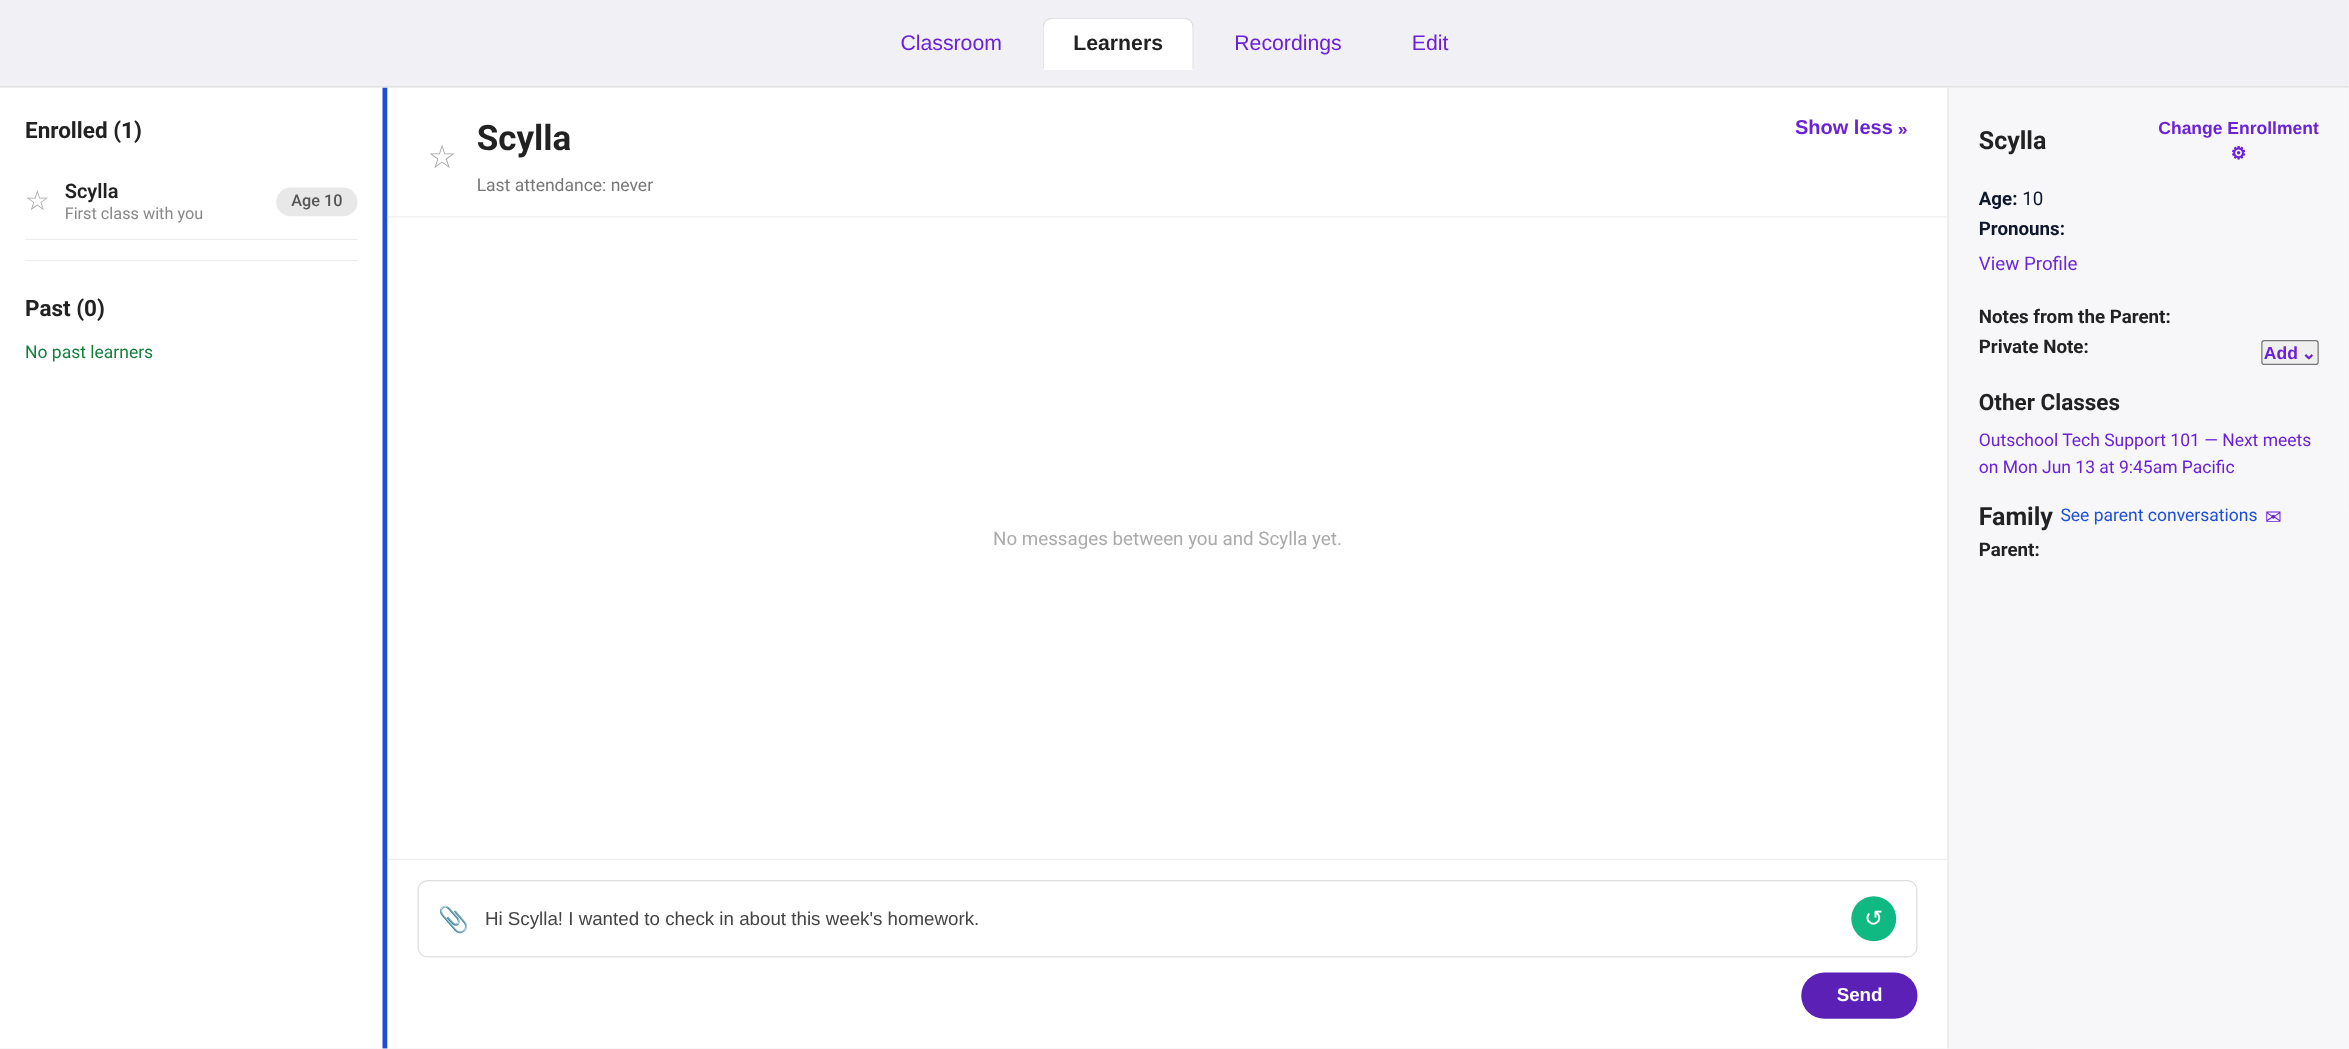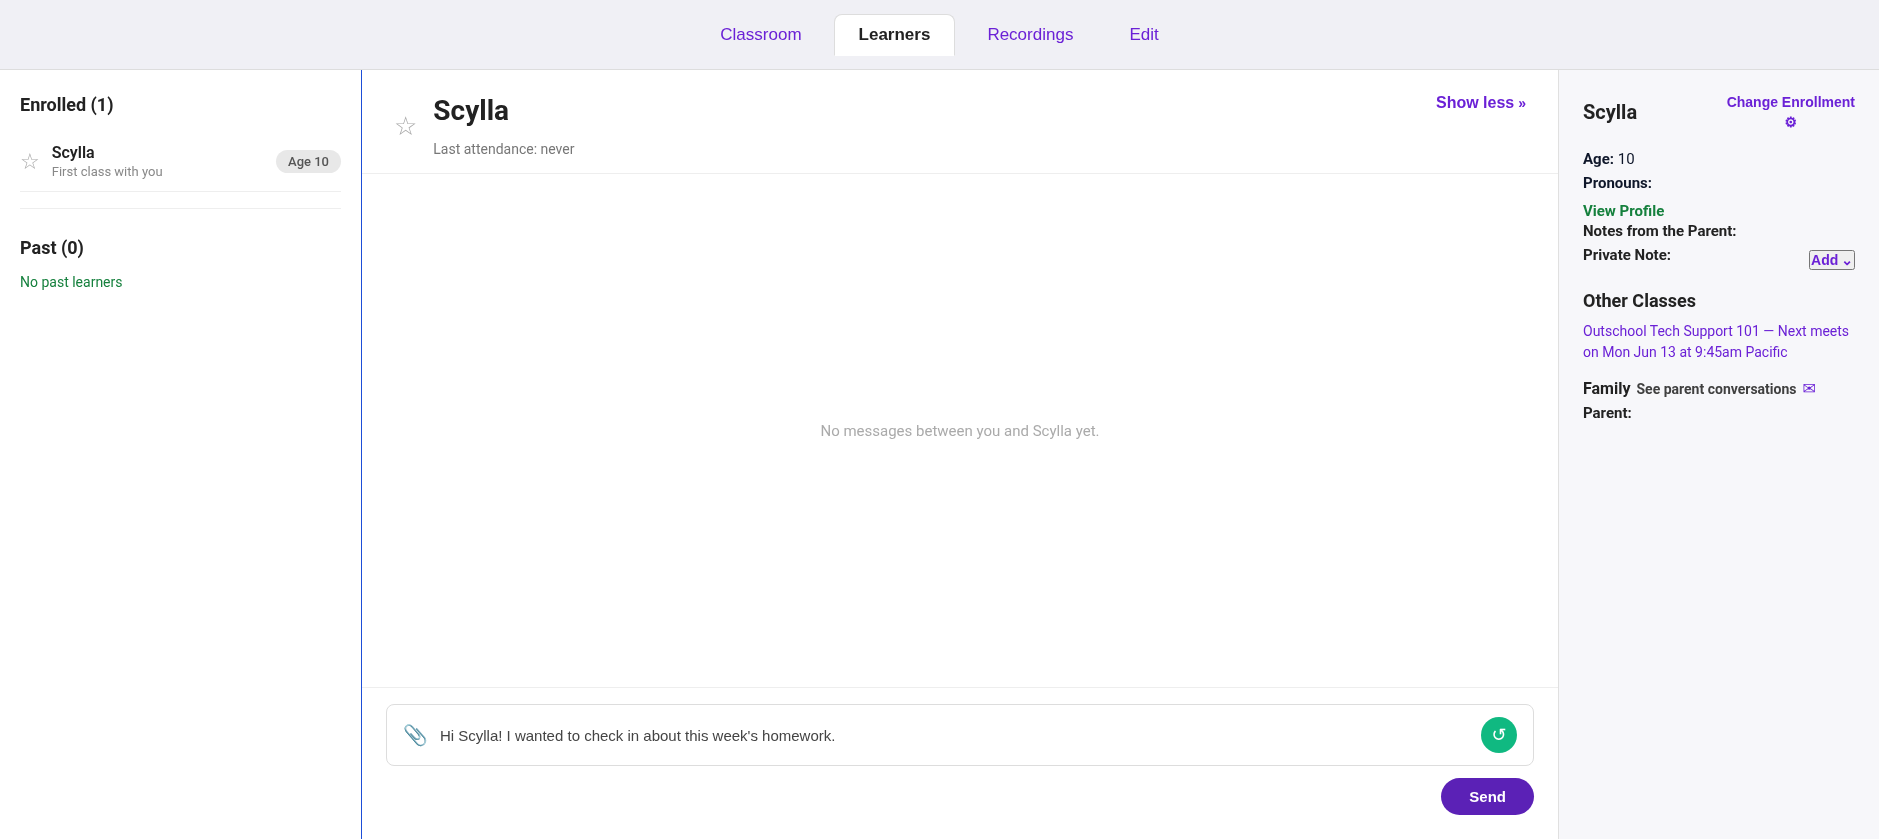--- a/index.html
+++ b/index.html
@@ -43,23 +43,23 @@
 
     
     .main-layout {
       display: flex;
       flex: 1;
       overflow: hidden;
     }
 
     
     .left-sidebar {
-      width: 362px;
+      width: 310px;
       background: white;
-      border-right: 1px solid #1d4ed8;
+      border-right: 4px solid #1d4ed8;
       padding: 24px 20px;
       overflow-y: auto;
       flex-shrink: 0;
     }
     .sidebar-section-title {
       font-size: 18px;
       font-weight: 700;
       color: #222;
       margin-bottom: 16px;
     }
@@ -262,27 +262,27 @@
     }
     .info-row {
       margin-bottom: 6px;
       font-size: 15px;
       color: #0f172a;
     }
     .info-label {
       font-weight: 700;
     }
     .view-profile-link {
-      color: #15803d;
-      font-size: 15px;
-      font-weight: 700;
+      color: #6d28d9;
+      font-size: 15px;
+      font-weight: 400;
       cursor: pointer;
       text-decoration: none;
       display: block;
-      margin: 10px 0 2px 0;
+      margin: 10px 0 24px 0;
     }
     .section-label {
       font-size: 15px;
       font-weight: 700;
       color: #222;
       margin-bottom: 6px;
     }
     .private-note-row {
       display: flex;
       align-items: flex-end;
@@ -313,28 +313,28 @@
       display: block;
       margin-bottom: 14px;
     }
     .family-row {
       display: flex;
       align-items: center;
       gap: 6px;
       margin: 16px 0 6px 0;
     }
     .family-label {
-      font-size: 16px;
+      font-size: 20px;
       font-weight: 700;
       color: #222;
     }
     .see-parent-link {
-      color: #404040;
-      font-size: 14px;
-      font-weight: 700;
+      color: #1d4ed8;
+      font-size: 14px;
+      font-weight: 400;
       cursor: pointer;
       text-decoration: none;
     }
     .email-icon {
       color: #6b21d6;
       font-size: 16px;
     }
     .parent-label {
       font-size: 15px;
       font-weight: 700;

